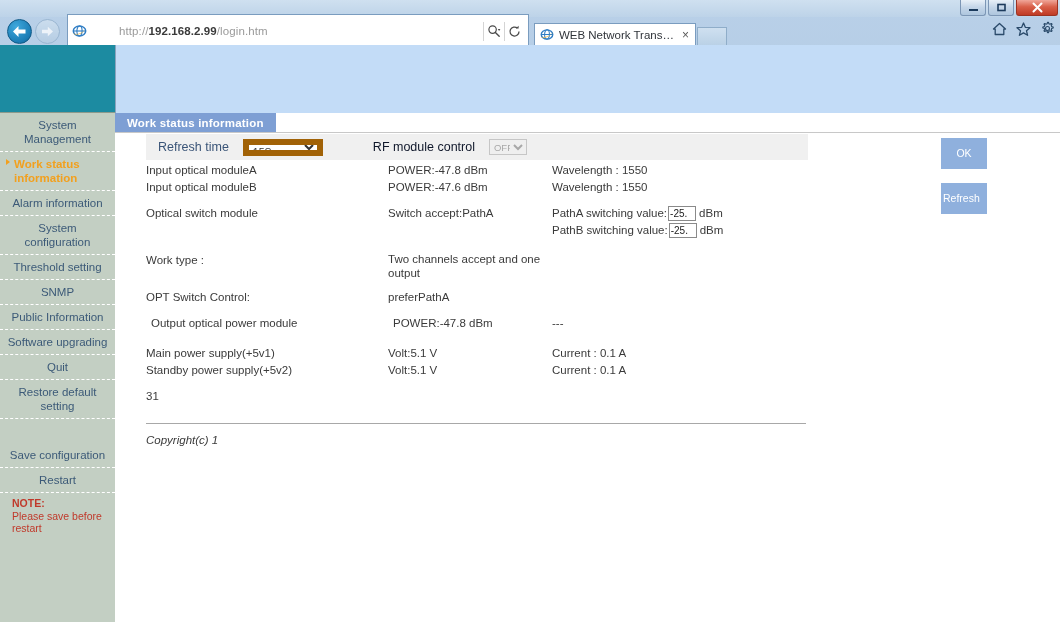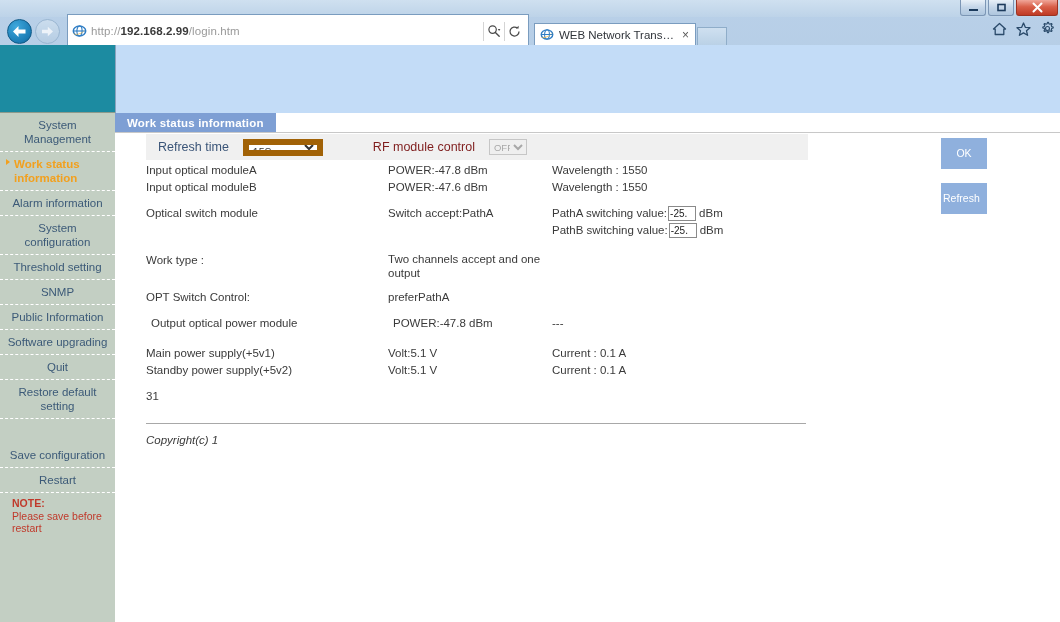--- a/index.html
+++ b/index.html
@@ -69,20 +69,21 @@
   .nav-fwd svg path { fill: #ffffff; }
 
   .addressbar {
     flex: 0 0 462px;
     height: 22px;
     margin-left: 7px;
     background: #ffffff;
     border: 1px solid #7a9cbf;
     display: flex; align-items: center;
     padding: 16px 2px;
+    gap: 28px;
   }
   .addr-favicon { width: 18px; height: 16px; display:flex; align-items:center; justify-content:center; }
   .addr-url {
     flex: 1 1 auto;
     font-size: 11.5px;
     color: #9a9a9a;
     white-space: nowrap; overflow: hidden;
     padding-left: 3px;
     letter-spacing: .1px;
   }
@@ -238,21 +239,21 @@
   }
   .sel-refresh {
     margin-left: 14px;
     width: 80px; height: 17px;
     font-family: "Liberation Sans", sans-serif;
     font-size: 10.5px;
     color: #333;
     background: #ffffff;
     border: 6px solid #a16207;
   }
-  .ctrl-label2 { margin-left: 50px; font-size: 12.5px; color: #7f1d1d; }
+  .ctrl-label2 { margin-left: 50px; font-size: 12.5px; color: #0f172a; }
   .sel-rf {
     margin-left: 14px;
     width: 38px; height: 16px;
     font-family: "Liberation Sans", sans-serif;
     font-size: 9.5px;
     color: #8a8a8a;
     background: #efefef;
     border: 1px solid #b5b5b5;
   }
 

